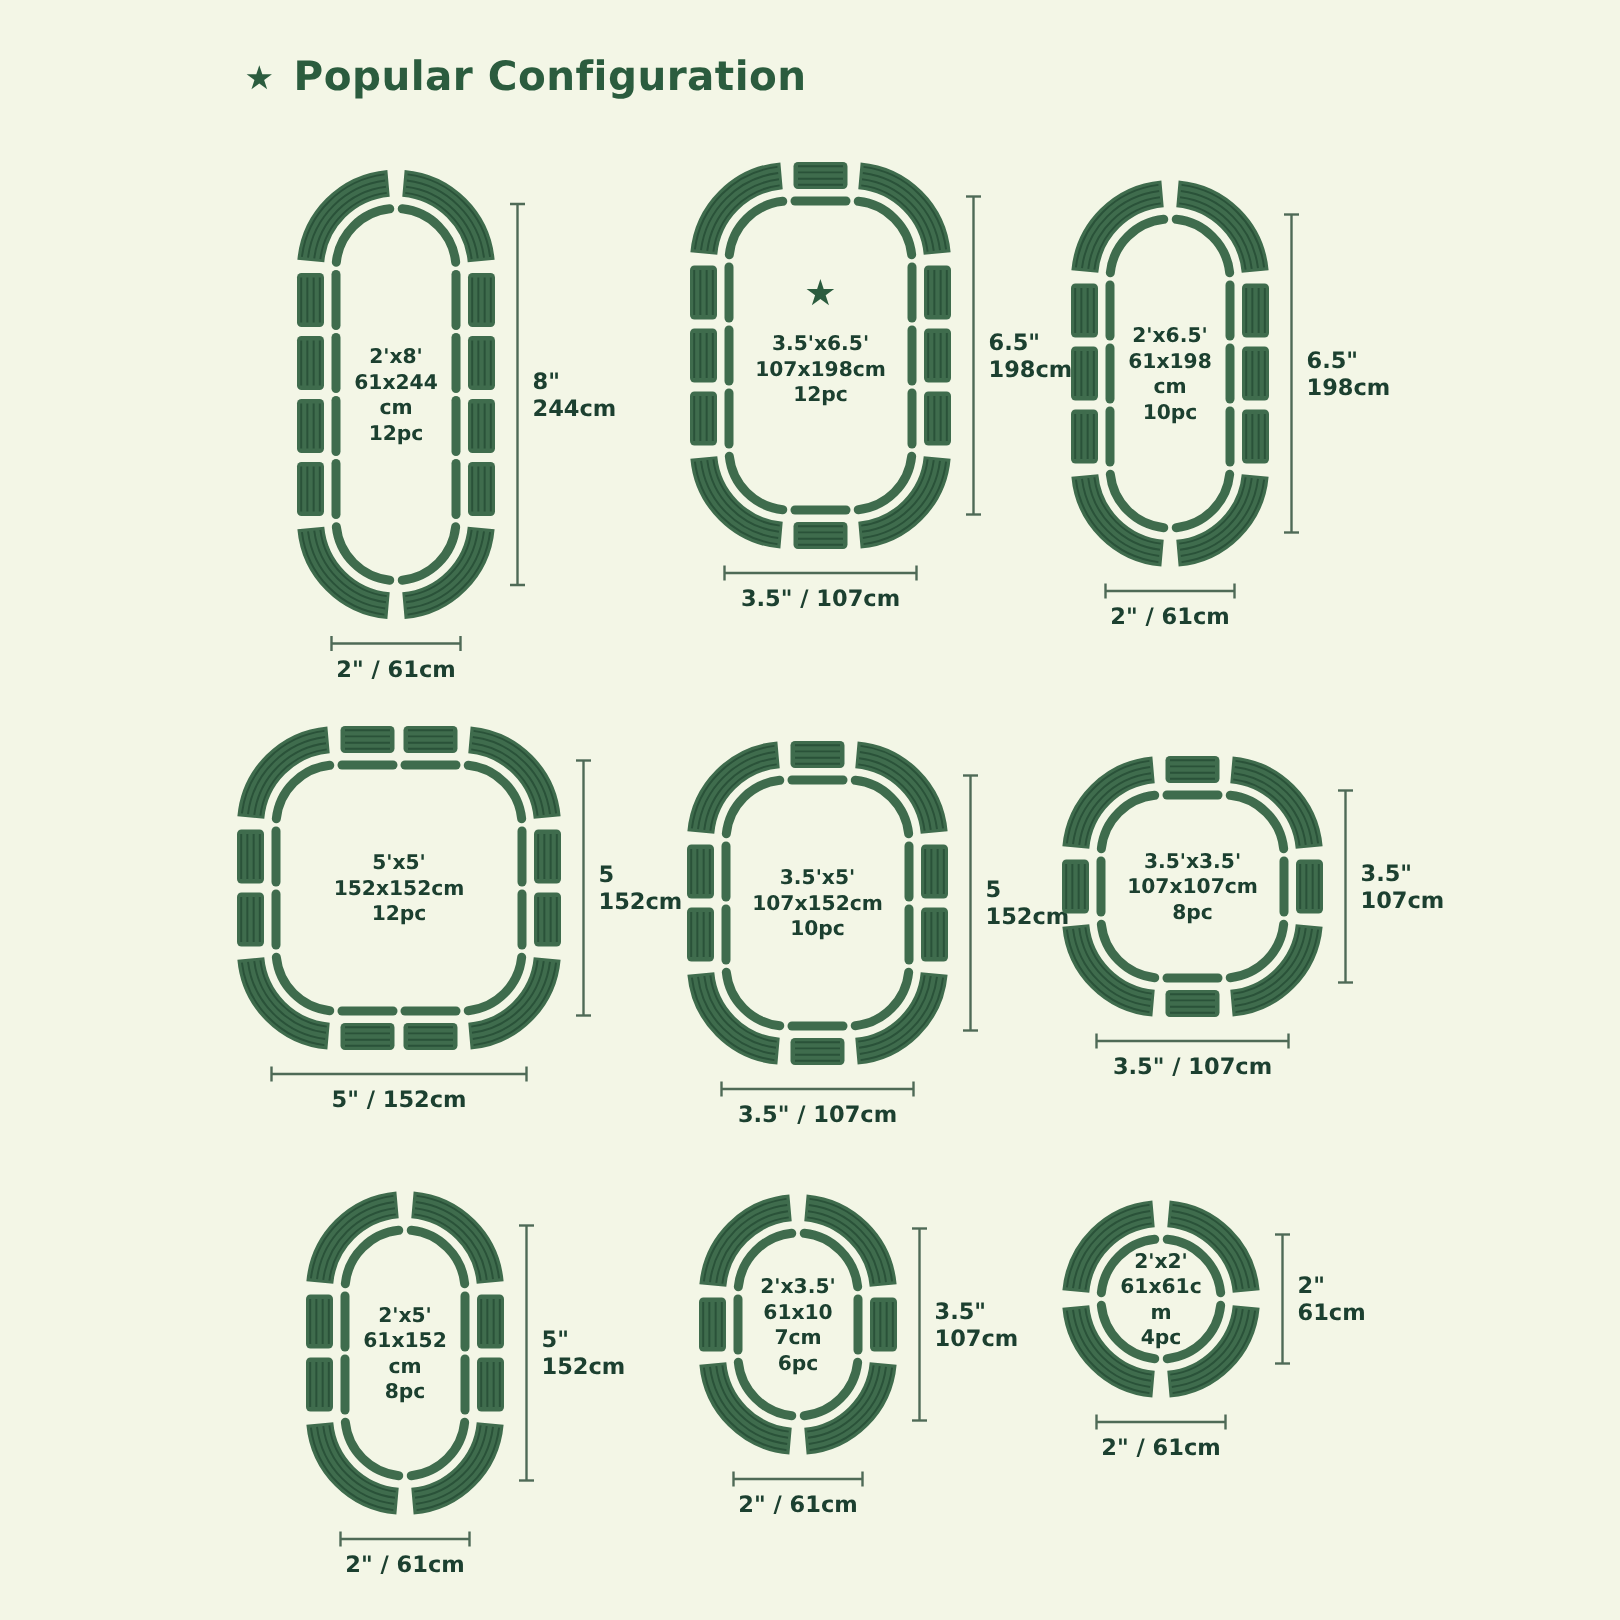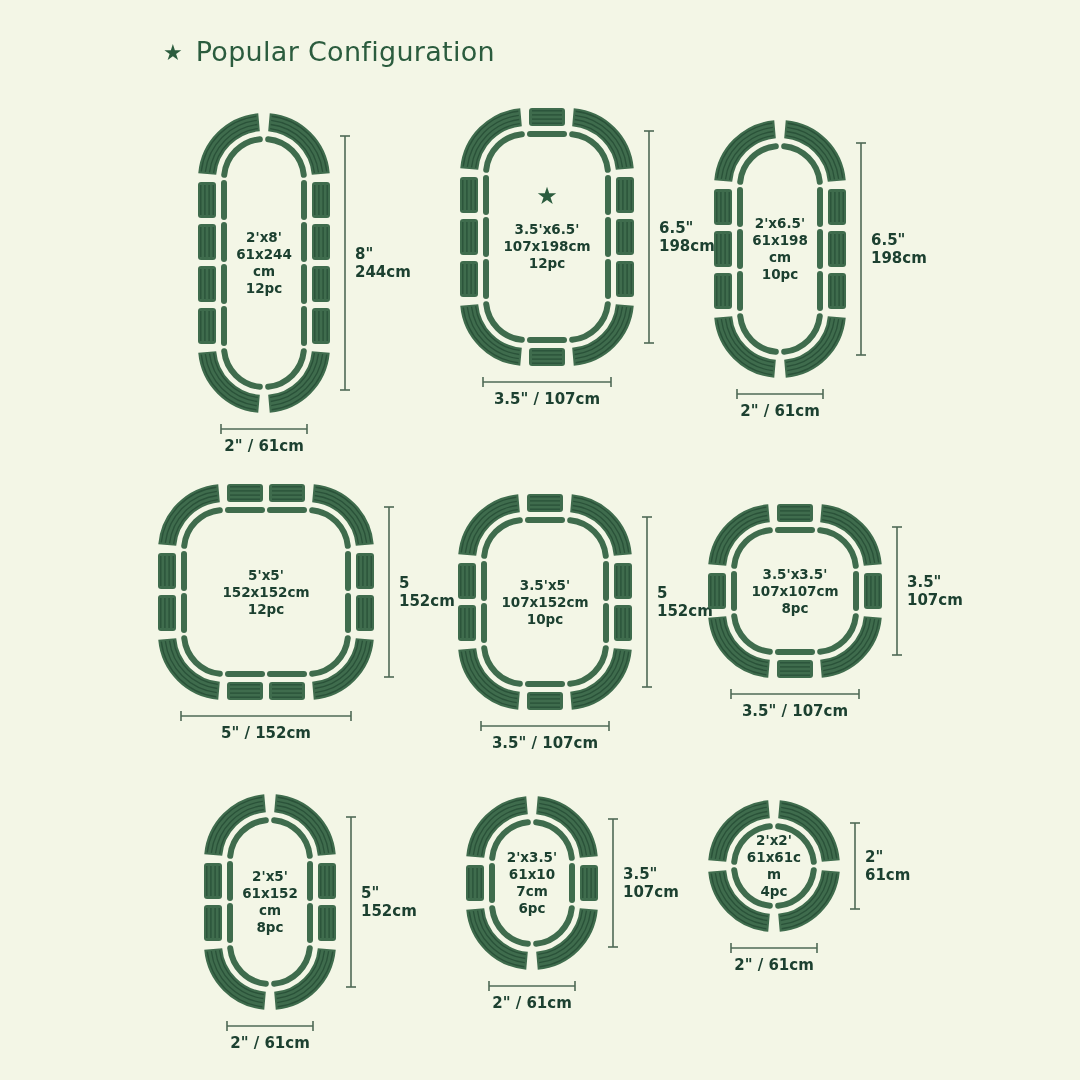--- a/index.html
+++ b/index.html
@@ -1,21 +1,21 @@
 <!DOCTYPE html>
 <html><head>
 <meta charset="utf-8">
 <style>
   * { margin:0; padding:0; box-sizing:border-box; }
   html,body { width:1080px; height:1080px; }
   body { background:#f3f6e6; font-family:"DejaVu Sans", sans-serif; }
   .canvas { position:relative; width:1080px; height:1080px; background:#f3f6e6; overflow:hidden; }
   .title-row { position:absolute; left:163px; top:36px; display:flex; align-items:center; gap:13px; }
   .title-star { color:#2b5c3e; font-size:22px; line-height:1; transform:translateY(1px); }
-  .title { color:#2b5c3e; font-size:27px; font-weight:400; letter-spacing:0.3px; font-family:"DejaVu Sans", sans-serif; }
+  .title { color:#2b5c3e; font-size:27px; font-weight:700; letter-spacing:0.3px; font-family:"DejaVu Sans", sans-serif; }
   #diagrams svg { position:absolute; }
   svg text { font-family:"DejaVu Sans", sans-serif; }
 </style>
 </head>
 <body>
 
 <div class="canvas">
   <header class="title-row">
     <span class="title-star">★</span>
     <h1 class="title">Popular Configuration</h1>

